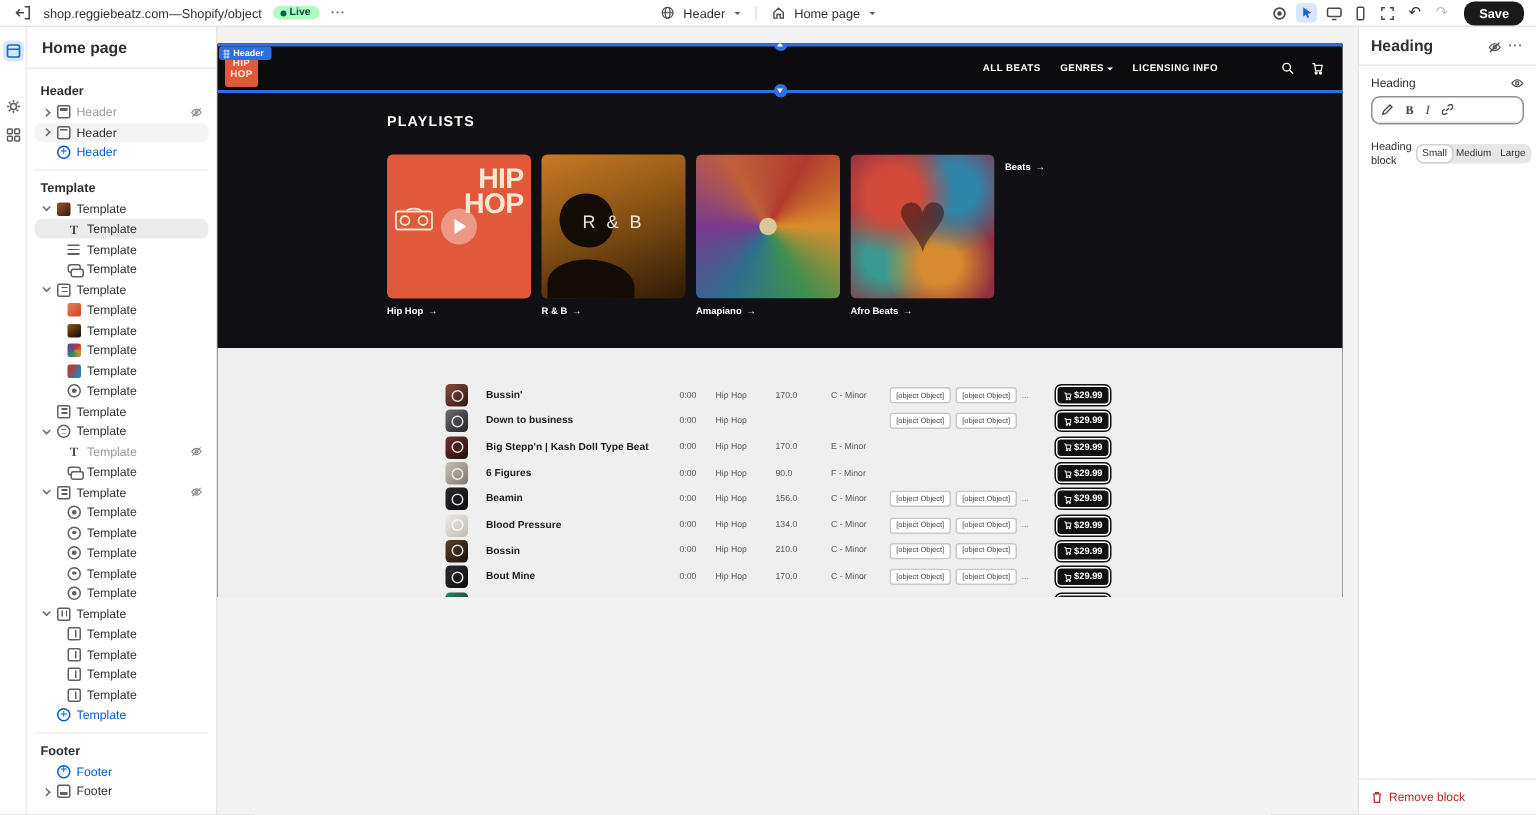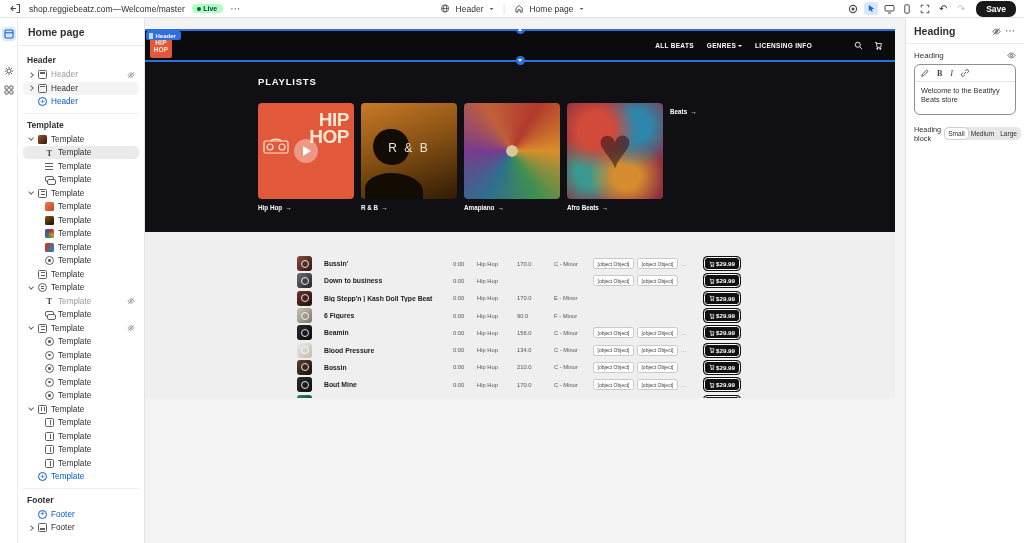--- a/index.html
+++ b/index.html
@@ -147,21 +147,21 @@
 <body>
 
 <div class="app">
 
   <div class="topbar">
     <span class="icon-btn">
       <svg width="11" height="11" viewBox="0 0 11 11" fill="none" stroke="currentColor" stroke-width="1.1">
           <path d="M6.5 1.5h3v8h-3M6 5.5H1.5M3.2 3.2 1 5.5l2.2 2.3"></path>
         </svg>
     </span>
-    <span class="store-title">shop.reggiebeatz.com—Welcome/master</span>
+    <span class="store-title">shop.reggiebeatz.com—Shopify/object</span>
     <span class="live-pill">
         <span class="live-dot"></span>
         <span>Live</span>
       </span>
     <span class="dots">⋯</span>
 
     <span class="topbar-center">
       <svg width="9" height="9" viewBox="0 0 10 10" fill="none" stroke="#4a4a4a" stroke-width="0.9">
           <circle cx="5" cy="5" r="4"></circle>
           <ellipse cx="5" cy="5" rx="1.8" ry="4"></ellipse>
@@ -896,28 +896,33 @@
           <div class="editor-toolbar">
             <svg width="8" height="8" viewBox="0 0 8 8">
                 <path d="M0.8 7.2l0.6-2L5.6 1 7 2.4 2.8 6.6z" fill="none" stroke="currentColor" stroke-width="0.9"></path>
               </svg>
             <span class="tb-b">B</span>
             <span class="tb-i">I</span>
             <svg width="8" height="8" viewBox="0 0 8 8" fill="none" stroke="currentColor" stroke-width="0.9">
                 <path d="M3 5l2-2M4.2 1.6 5.4 0.9a1.4 1.4 0 0 1 1.7 2.2L5.9 4.3M3.8 6.4l-1.2 0.7A1.4 1.4 0 0 1 0.9 4.9l1.2-1.2"></path>
               </svg>
           </div>
-          <div class="editor-text">Welcome to the Beatifyy Beats store</div>
         </div>
         <div class="size-row">
           <span>Heading block</span>
           <span class="seg">
 
           <span class="seg-opt sel-true">Small</span>
               <span class="seg-opt">Medium</span>
               <span class="seg-opt">Large</span>
             </span>
         </div>
       </div>
+      <div class="rp-footer">
+        <svg width="8" height="9" viewBox="0 0 10 11" fill="none" stroke="currentColor" stroke-width="1">
+            <path d="M1.5 2.8h7M3.8 2.8V1.6h2.4v1.2M2.4 2.8l0.5 7h4.2l0.5-7"></path>
+          </svg>
+        <span>Remove block</span>
+      </div>
     </div>
 
   </div>
 </div>
 
 </body></html>

